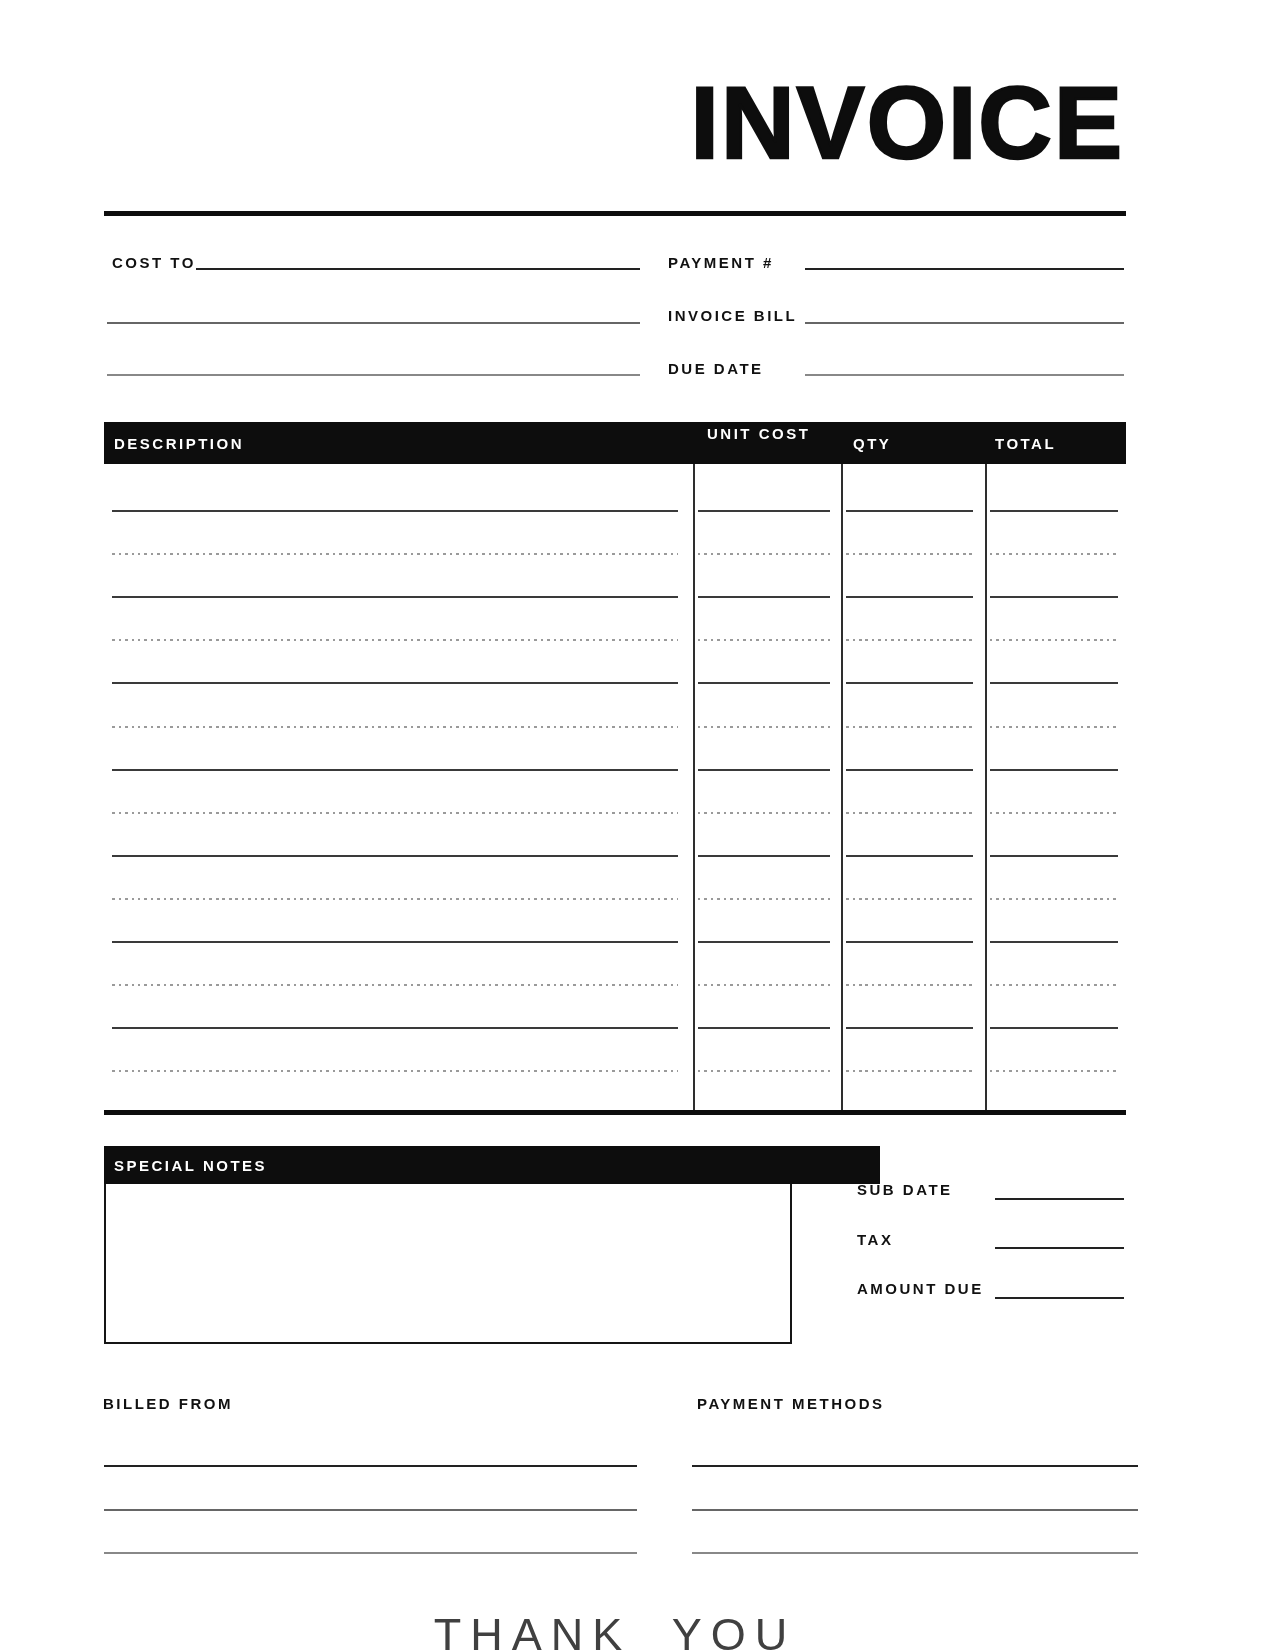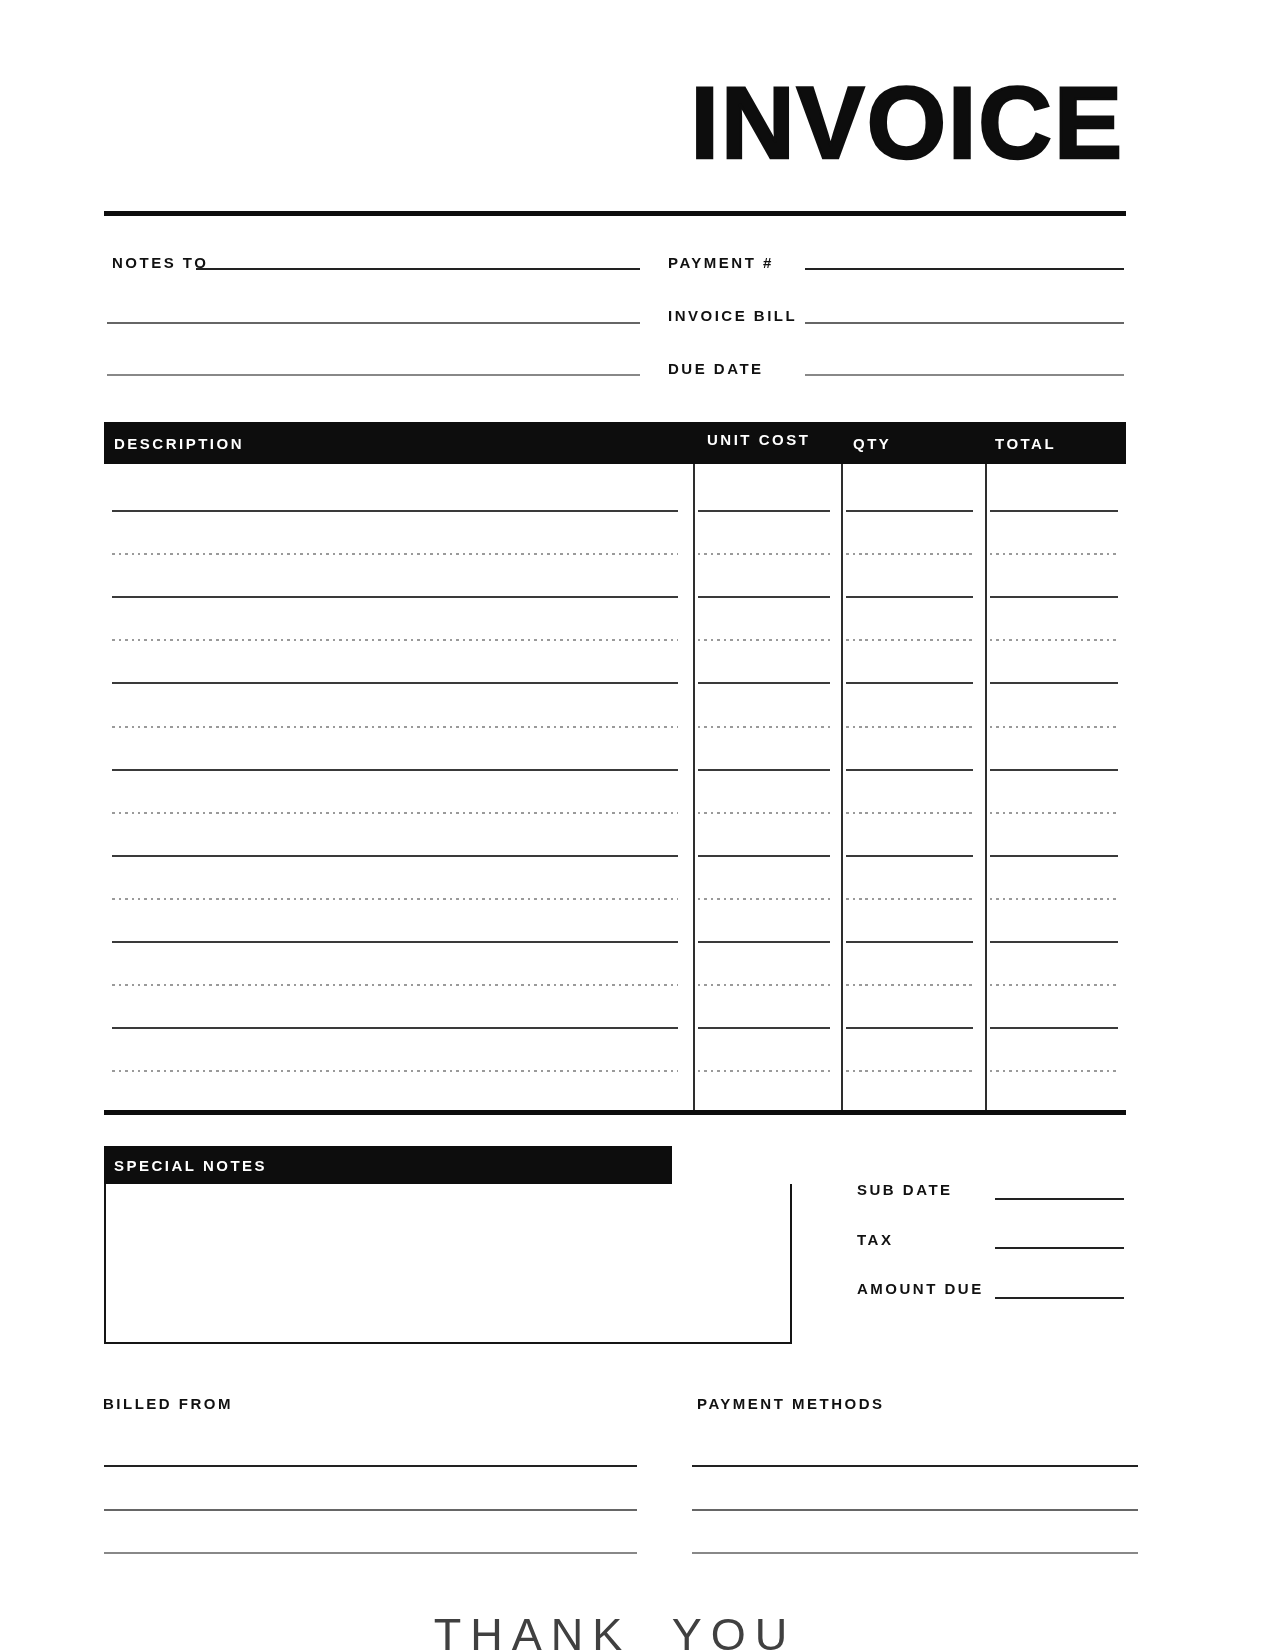--- a/index.html
+++ b/index.html
@@ -23,37 +23,37 @@
 </style>
 </head>
 <body>
 
 <div class="page">
 
   <div class="abs title" style="top:40px;right:151px;">INVOICE</div>
 
   <div class="abs rule" style="left:104px;top:179px;width:1022px;height:5px;"></div>
 
-  <div class="abs label" style="left:112px;top:223px;">NOTES TO</div>
+  <div class="abs label" style="left:112px;top:223px;">COST TO</div>
   <div class="abs line" style="left:196px;top:236px;width:444px;"></div>
   <div class="abs line g1" style="left:107px;top:290px;width:533px;"></div>
   <div class="abs line g2" style="left:107px;top:342px;width:533px;"></div>
 
   <div class="abs label" style="left:668px;top:223px;">PAYMENT #</div>
   <div class="abs line" style="left:805px;top:236px;width:319px;"></div>
 
   <div class="abs label" style="left:668px;top:276px;">INVOICE BILL</div>
   <div class="abs line g1" style="left:805px;top:290px;width:319px;"></div>
 
   <div class="abs label" style="left:668px;top:329px;">DUE DATE</div>
   <div class="abs line g2" style="left:805px;top:342px;width:319px;"></div>
 
   <div class="abs bar" style="left:104px;top:390px;width:1022px;height:42px;">
     <div class="abs wlabel" style="left:10px;top:14px;">DESCRIPTION</div>
-    <div class="abs wlabel" style="left:603px;top:10px;">UNIT COST</div>
+    <div class="abs wlabel" style="left:603px;top:4px;">UNIT COST</div>
     <div class="abs wlabel" style="left:749px;top:14px;">QTY</div>
     <div class="abs wlabel" style="left:891px;top:14px;">TOTAL</div>
   </div>
 
   <div class="abs" id="table-body" style="left:104px;top:432px;width:1022px;height:646px;">
       <div class="vdiv" style="left: 589px;"></div>
       <div class="vdiv" style="left: 737px;"></div>
       <div class="vdiv" style="left: 881px;"></div>
       <div class="rowline" style="left: 8px; width: 566px; top: 46px;"></div>
       <div class="rowline" style="left: 594px; width: 132px; top: 46px;"></div>
@@ -108,21 +108,21 @@
       <div class="rowline" style="left: 742px; width: 127px; top: 563px;"></div>
       <div class="rowline" style="left: 886px; width: 128px; top: 563px;"></div>
       <div class="rowline dot" style="left: 8px; width: 566px; top: 606px;"></div>
       <div class="rowline dot" style="left: 594px; width: 132px; top: 606px;"></div>
       <div class="rowline dot" style="left: 742px; width: 127px; top: 606px;"></div>
       <div class="rowline dot" style="left: 886px; width: 128px; top: 606px;"></div>
     </div>
 
   <div class="abs rule" style="left:104px;top:1078px;width:1022px;height:5px;"></div>
 
-  <div class="abs bar" style="left:104px;top:1114px;width:568px;height:38px;">
+  <div class="abs bar" style="left:104px;top:1114px;width:776px;height:38px;">
     <div class="abs wlabel" style="left:10px;top:12px;">SPECIAL NOTES</div>
   </div>
   <div class="abs notesbox" style="left:104px;top:1152px;width:684px;height:158px;"></div>
 
   <div class="abs label" style="left:857px;top:1150px;">SUB DATE</div>
   <div class="abs line" style="left:995px;top:1166px;width:129px;"></div>
 
   <div class="abs label" style="left:857px;top:1200px;">TAX</div>
   <div class="abs line" style="left:995px;top:1215px;width:129px;"></div>
 

